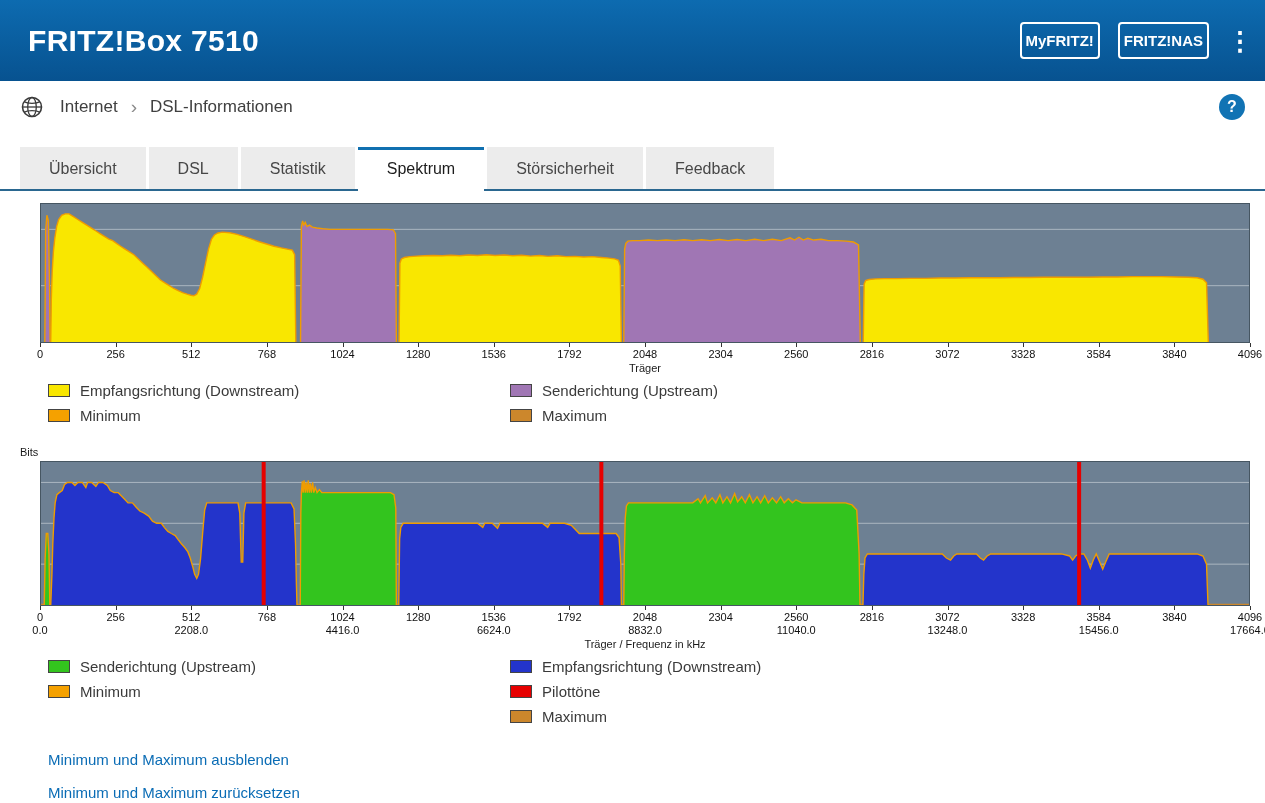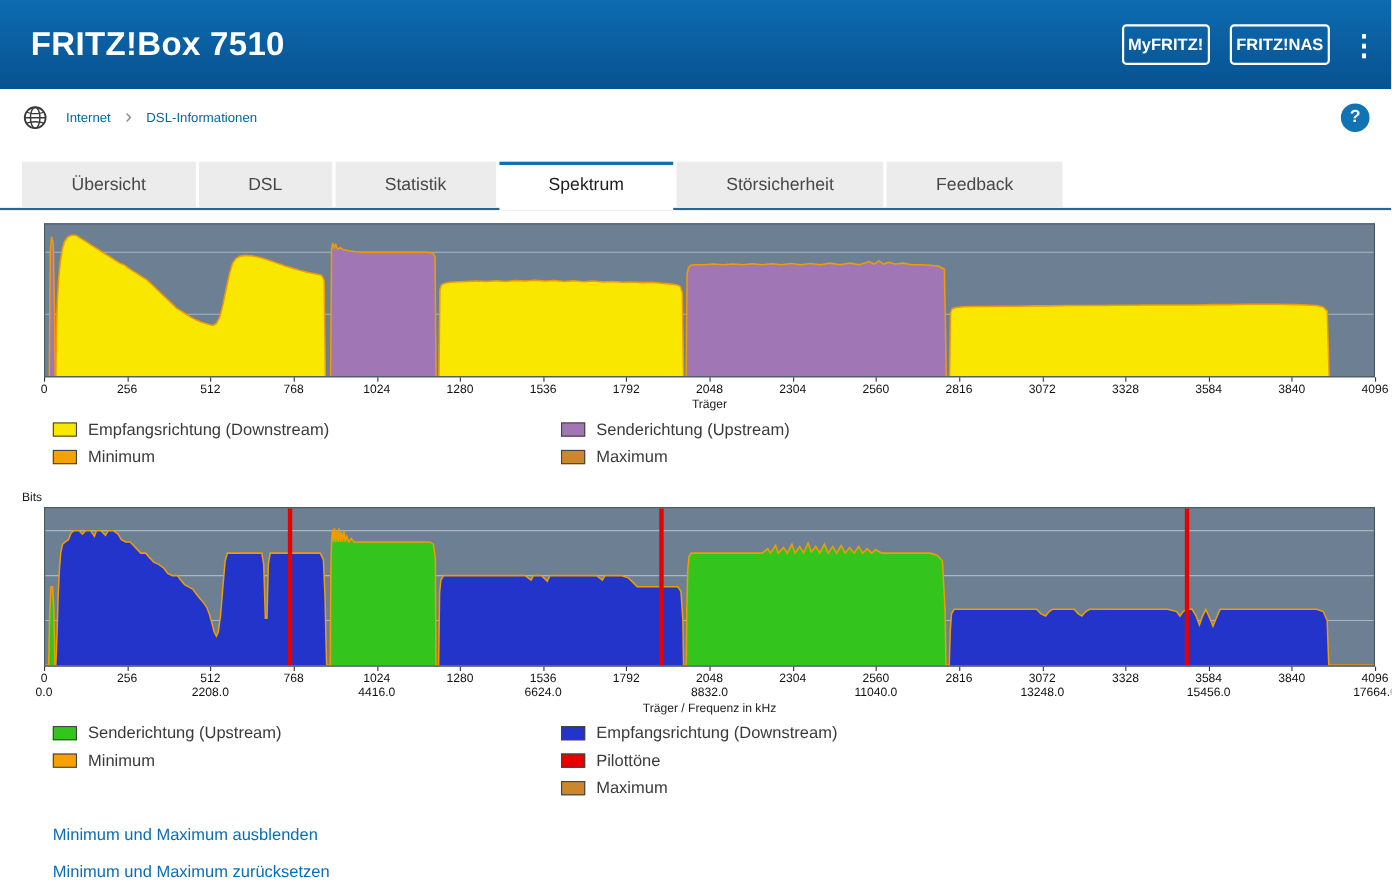--- a/index.html
+++ b/index.html
@@ -12,29 +12,29 @@
     display:flex;align-items:center;padding:0 16px 0 28px}
   .app-title{color:#fff;font-size:30px;font-weight:bold;letter-spacing:.3px;white-space:nowrap}
   .header-spacer{flex:1}
   .hbtn{border:2px solid #fff;color:#fff;background:transparent;font-weight:bold;font-size:15px;
     padding:8px 4px;border-radius:4px;margin-left:18px;cursor:pointer;font-family:inherit;white-space:nowrap}
   .menu-dots{color:#fff;font-size:26px;font-weight:bold;margin-left:18px;width:22px;text-align:center;cursor:pointer;line-height:26px}
 
   
   .breadcrumb-bar{height:52px;display:flex;align-items:center;padding:0 20px;background:#fff}
   .globe{margin-right:16px;display:flex;align-items:center}
-  .crumb{font-size:12px;color:#0369a1}
+  .crumb{font-size:17px;color:#404040}
   .crumb.linkish{cursor:pointer}
   .crumb-sep{margin:0 13px;color:#8a8a8a;font-size:19px;line-height:16px}
   .help-btn{margin-left:auto;width:26px;height:26px;border-radius:50%;background:#1173b4;color:#fff;
     font-weight:bold;font-size:16px;display:flex;align-items:center;justify-content:center;cursor:pointer}
 
   
   .tab-bar{display:flex;align-items:flex-end;padding-left:20px;border-bottom:2px solid #2a6790;margin-top:14px}
-  .tab{background:#ececec;color:#474747;font-size:16px;padding:10px 45px 11px;margin-right:3px;cursor:pointer;
+  .tab{background:#ececec;color:#474747;font-size:16px;padding:10px 29px 11px;margin-right:3px;cursor:pointer;
     border-top:3px solid transparent;white-space:nowrap}
   .tab.active{background:#fff;color:#1c1c1c;border-top-color:#1070b0;margin-bottom:-2px;padding-bottom:13px}
 
   
   .content{padding-top:12px}
   .chart-title{font-size:11px;color:#1a1a1a;margin:0 0 3px 20px}
   .bits-section{margin-top:14px}
   .plot-wrap{position:relative;margin-left:40px;width:1210px;border:1px solid #465662;overflow:hidden}
   .plot-svg{display:block;width:100%;height:100%}
   .xtickrow{position:relative;margin-left:40px;width:1210px;height:5px}

